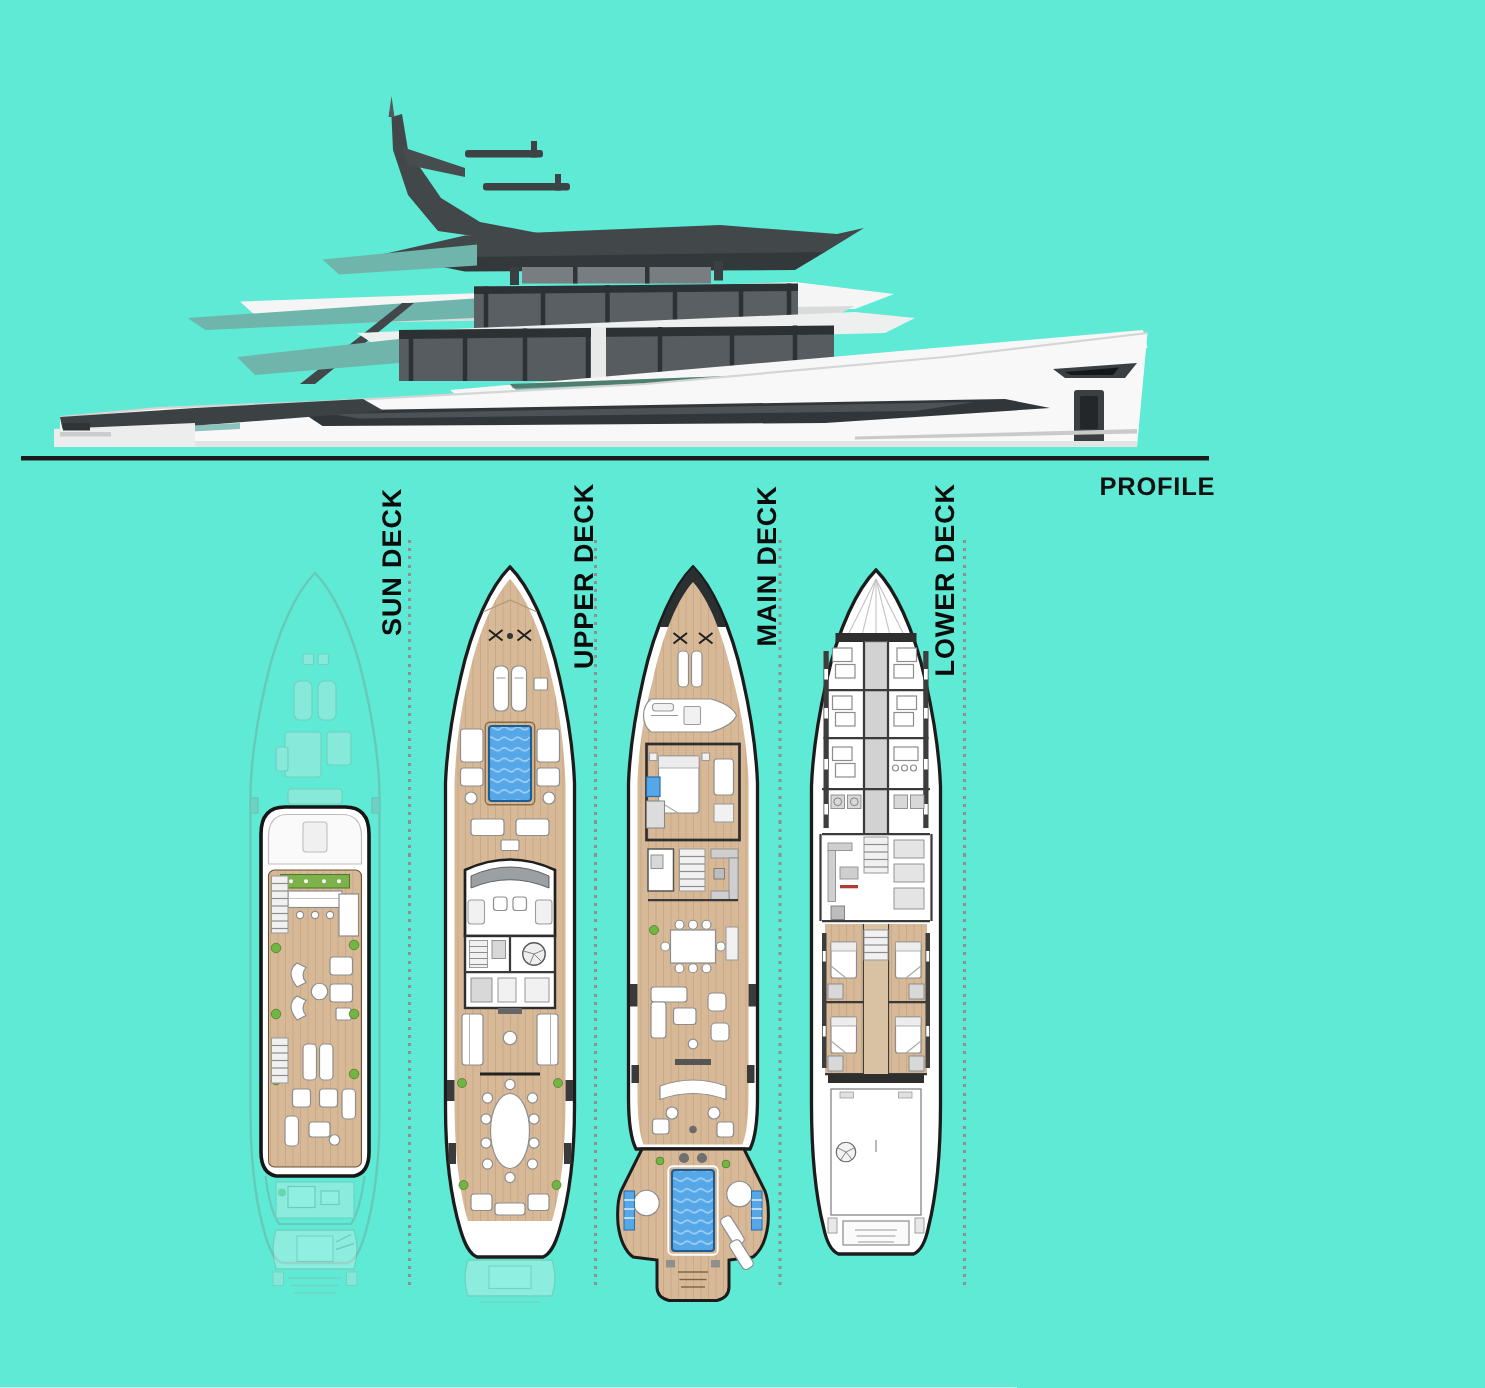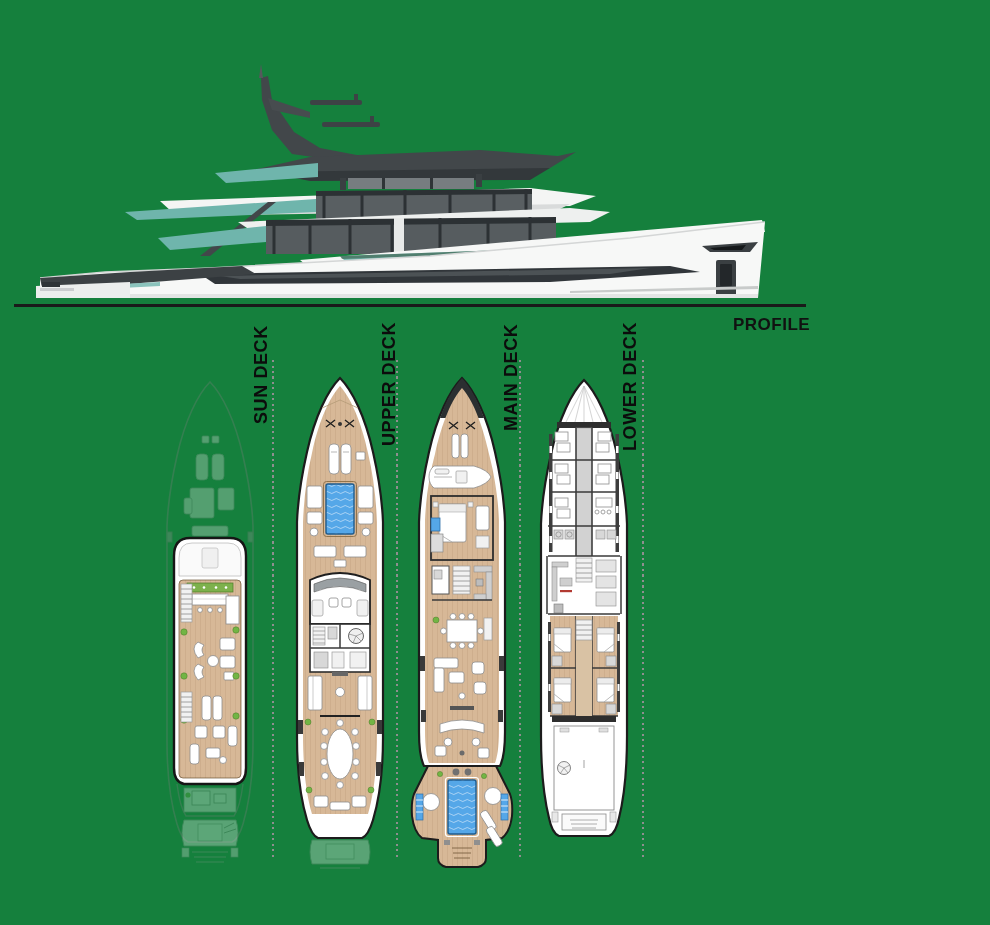--- a/index.html
+++ b/index.html
@@ -1,16 +1,16 @@
 <!DOCTYPE html>
 <html style="--deck-tan: #d7b897; --deck-tan-line: #b08c5f; --pool-blue: #55a7e8; --teal-glass: #6fb5ac; --superstructure-dark: #42474a; --window-dark: #31363a; --plant-green: #72b544; --wall-dark: #2e2e2e; --ghost-gray: #bdbdbd; --ruler: #8f8f8f;"><head>
 <meta charset="utf-8">
 <style>
   html,body{margin:0;padding:0;background:#ffffff;}
-  #canvas{position:relative;width:990px;height:925px;background:#15803d;overflow:hidden;
+  #canvas{position:relative;width:990px;height:925px;background:#5eead4;overflow:hidden;
           font-family:"Liberation Sans","DejaVu Sans",sans-serif;}
   .abs{position:absolute;}
   
   #ground-line{left:14px;top:304px;width:792px;height:3px;background:#1a1a1a;}
   #profile-label{left:733px;top:315px;width:76px;text-align:right;
      font-size:17px;font-weight:700;letter-spacing:.5px;color:#111;}
   
   .deck-label{position:absolute;transform:rotate(-90deg);transform-origin:0 0;
      white-space:nowrap;font-size:18px;font-weight:700;letter-spacing:.6px;color:#0c0c0c;
      line-height:20px;}

